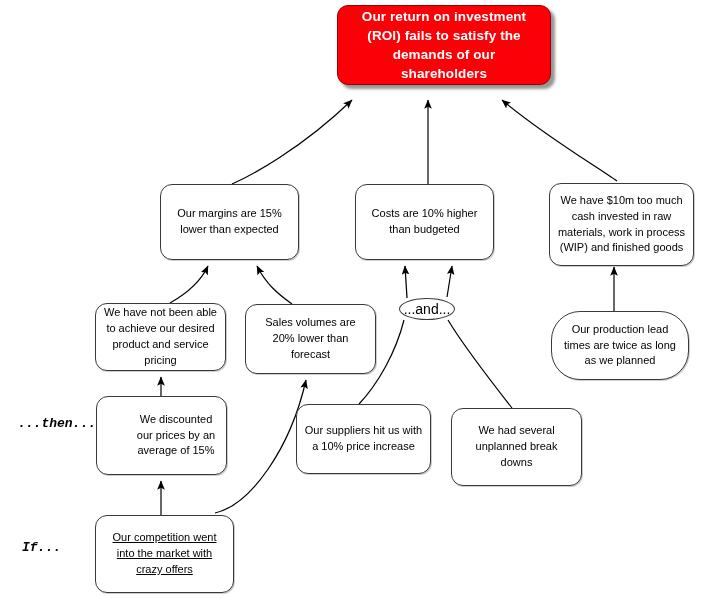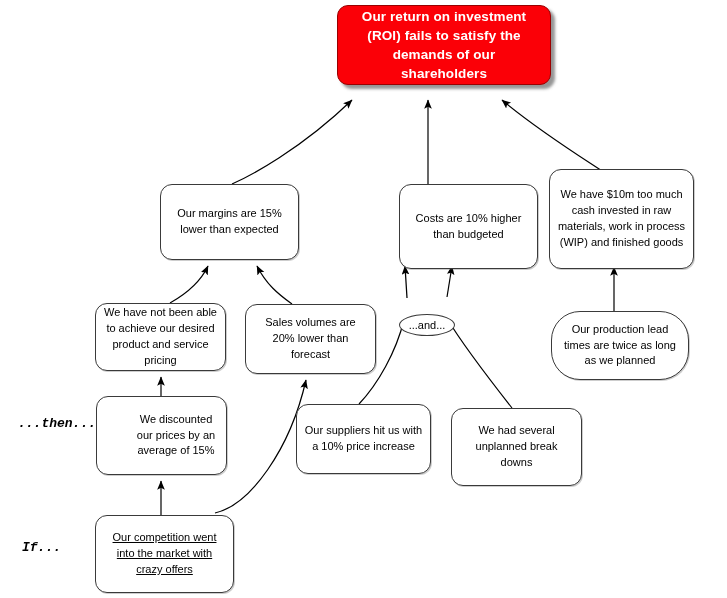--- a/index.html
+++ b/index.html
@@ -56,23 +56,22 @@
   }
   .ellipse-and {
     position: absolute;
     box-sizing: border-box;
     border: 1px solid #3a3a3a;
     border-radius: 50%;
     background: #ffffff;
     display: flex;
     align-items: center;
     justify-content: center;
-    font-size: 11px;
+    font-size: 14px;
     color: #000000;
-    margin-top: 16px;
   }
   .stage-label {
     position: absolute;
     font-family: Liberation Mono, monospace;
     font-style: italic;
     font-weight: bold;
     font-size: 13px;
     color: #000000;
     white-space: nowrap;
   }
@@ -105,24 +104,24 @@
       </g>
   </svg>
 
   <div id="node-layer">
       <div class="node goal" style="left: 337px; top: 5px; width: 214px; height: 80px;">
         <span>Our return on investment (ROI) fails to satisfy the demands of our shareholders</span>
       </div>
       <div class="node" style="left: 160px; top: 184px; width: 139px; height: 76px;">
         <span>Our margins are 15% lower than expected</span>
       </div>
-      <div class="node" style="left: 355px; top: 184px; width: 139px; height: 85px; margin-left: 44px;">
+      <div class="node" style="left: 355px; top: 184px; width: 139px; height: 76px;">
         <span>Costs are 10% higher than budgeted</span>
       </div>
-      <div class="node" style="left: 549px; top: 169px; width: 145px; height: 100px;">
+      <div class="node" style="left: 549px; top: 183px; width: 145px; height: 83px;">
         <span>We have $10m too much cash invested in raw materials, work in process (WIP) and finished goods</span>
       </div>
       <div class="node" style="left: 95px; top: 303px; width: 131px; height: 68px;">
         <span>We have not been able to achieve our desired product and service pricing</span>
       </div>
       <div class="node" style="left: 245px; top: 304px; width: 131px; height: 70px;">
         <span>Sales volumes are 20% lower than forecast</span>
       </div>
       <div class="node" style="left: 551px; top: 311px; width: 138px; height: 69px; border-radius: 29px;">
         <span>Our production lead times are twice as long as we planned</span>

